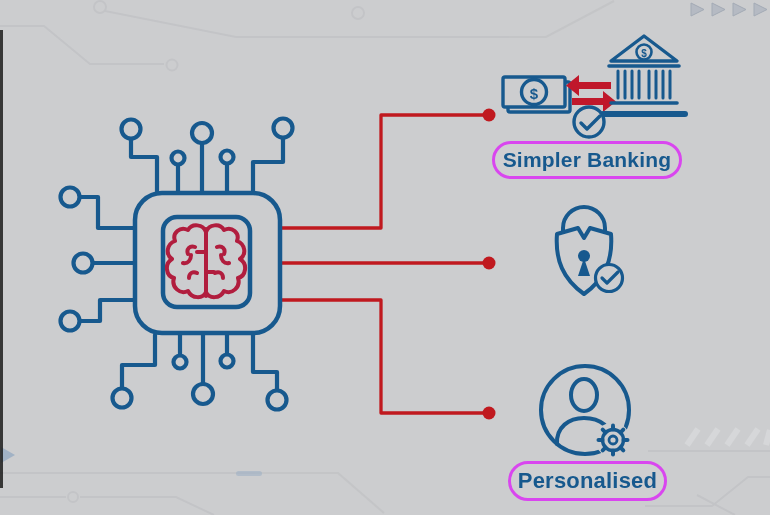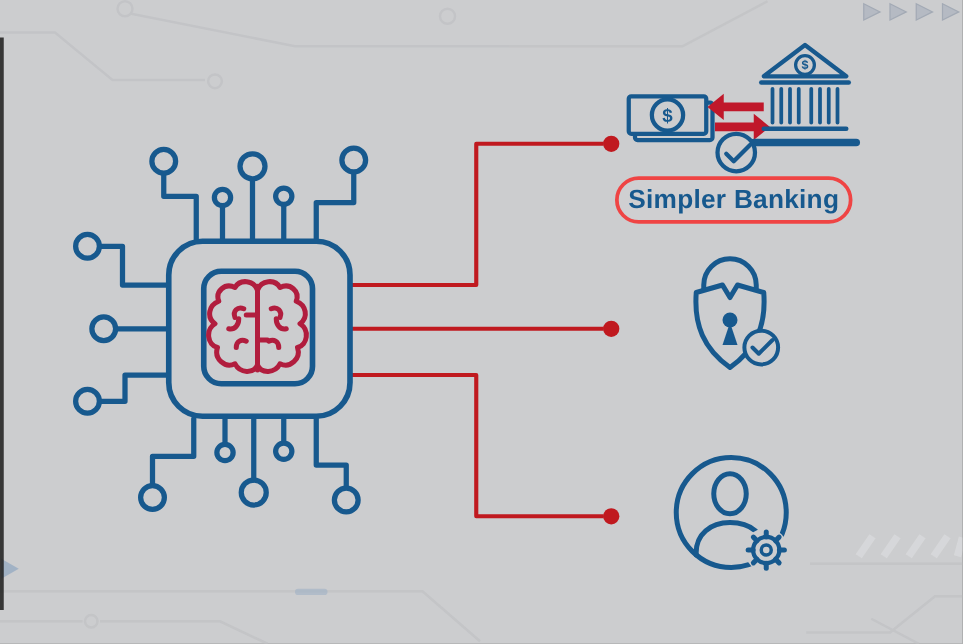--- a/index.html
+++ b/index.html
@@ -6,21 +6,21 @@
   .stage{
     position:relative;width:770px;height:515px;overflow:hidden;
     background:radial-gradient(ellipse at 45% 38%, #d4d4d5 0%, #cccccе 55%, #cacacc 75%, #c5c5c7 100%);
     background-color:#cccdcf;
     font-family:"Liberation Sans", sans-serif;
   }
   .left-bar{position:absolute;left:0;top:30px;width:3px;height:458px;background:#1c1c1c;opacity:.85;}
   svg{position:absolute;left:0;top:0;display:block;}
   .pill{
     position:absolute;display:flex;align-items:center;justify-content:center;
-    border:3px solid #ef4444;border-radius:999px;color:#17598e;
+    border:3px solid #d946ef;border-radius:999px;color:#17598e;
     background:rgba(214,215,217,0.25);
     font-weight:600;letter-spacing:.2px;white-space:nowrap;box-sizing:border-box;
   }
   .pill-simpler{left:492px;top:141px;width:190px;height:38px;font-size:21px;}
   .pill-safer{left:547px;top:297px;width:78px;height:36px;font-size:21px;}
   .pill-personalised{left:508px;top:461px;width:159px;height:40px;font-size:22px;}
 </style>
 </head>
 <body>
 
@@ -202,15 +202,16 @@
           <path d="M602.5,440 H598.5"></path>
           <path d="M605.6,432.6 L602.7,429.7"></path>
           <path d="M613,429.5 V425.5"></path>
           <path d="M620.4,432.6 L623.3,429.7"></path>
         </g>
       </g>
     </g>
   </svg>
 
   <div class="pill pill-simpler">Simpler Banking</div>
+  <div class="pill pill-personalised">Personalised</div>
 
   <div class="left-bar"></div>
 </div>
 
 </body></html>

